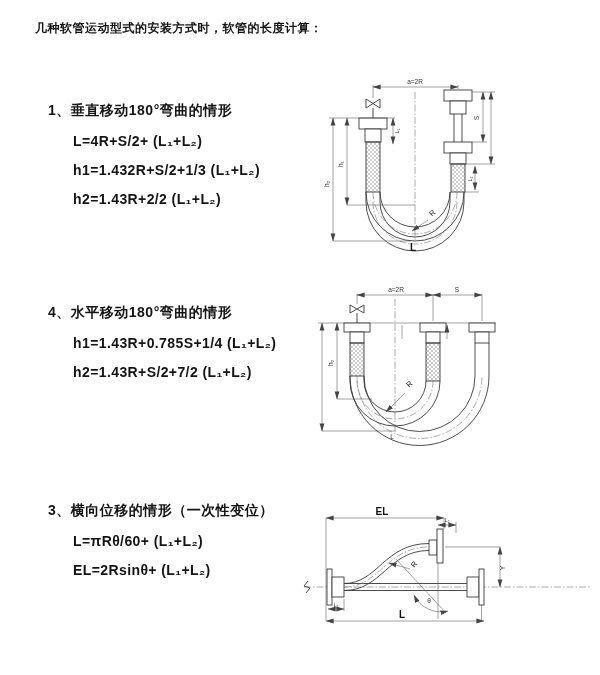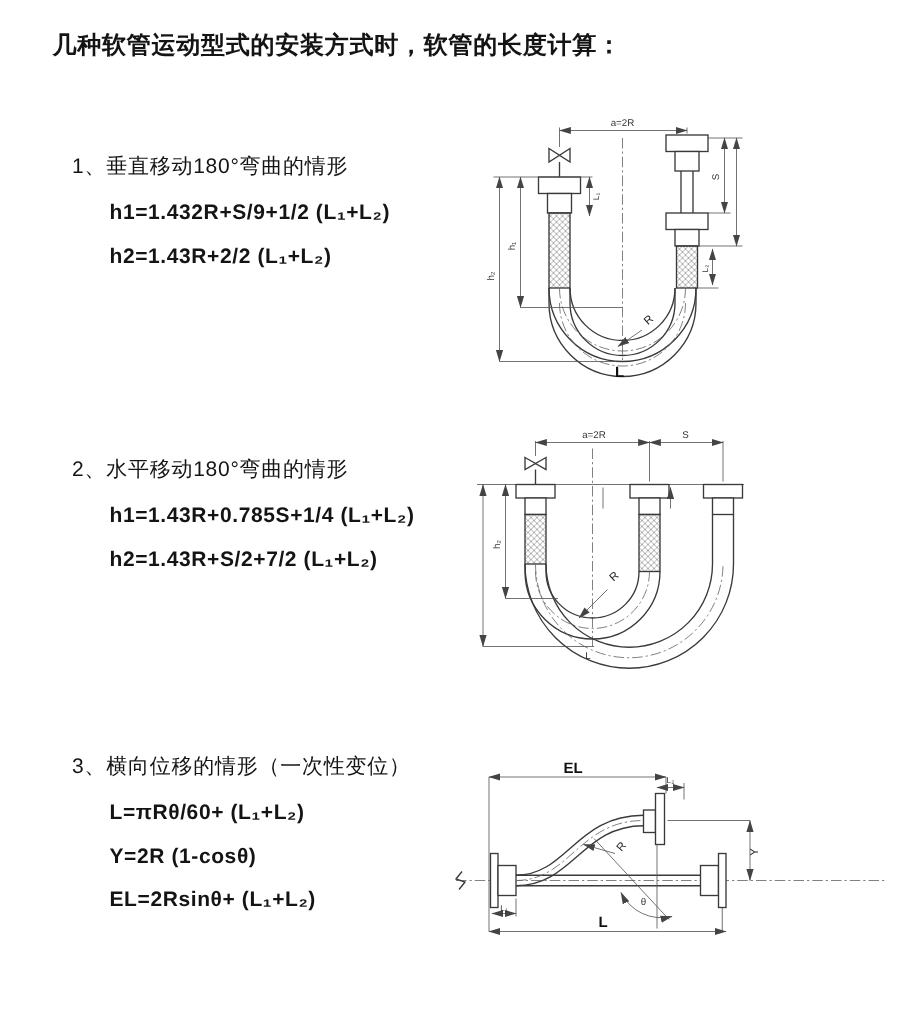--- a/index.html
+++ b/index.html
@@ -2,24 +2,24 @@
 <html><head>
 <meta charset="utf-8">
 <style>
   html,body{margin:0;padding:0;}
   body{
     width:600px;height:675px;background:#ffffff;position:relative;overflow:hidden;
     font-family:"Liberation Sans","DejaVu Sans",sans-serif;color:#141414;
   }
   .page-title{
     position:absolute;left:35px;top:20px;
-    font-size:16px;font-weight:700;letter-spacing:.5px;white-space:nowrap;
+    font-size:12px;font-weight:700;letter-spacing:.5px;white-space:nowrap;
   }
   .tb{position:absolute;left:48px;}
-  .tb .heading{font-size:14px;font-weight:400;letter-spacing:.5px;margin-bottom:13px;white-space:nowrap;}
+  .tb .heading{font-size:14px;font-weight:700;letter-spacing:.5px;margin-bottom:13px;white-space:nowrap;}
   .tb .formula{
     font-size:14px;font-weight:600;margin-left:25px;margin-bottom:13px;
     letter-spacing:.4px;white-space:nowrap;
   }
   .dg{position:absolute;}
   svg{display:block;}
   .obj{stroke:#3a3a3a;stroke-width:.9;fill:none;}
   .objf{stroke:#3a3a3a;stroke-width:.9;fill:#ffffff;}
   .braid{stroke:#3a3a3a;stroke-width:.9;fill:url(#br1);}
   .braid2{stroke:#3a3a3a;stroke-width:.9;fill:url(#br2);}
@@ -31,21 +31,22 @@
   .t9{font-size:10px;font-weight:700;fill:#111;}
   text{font-family:"Liberation Sans","DejaVu Sans",sans-serif;}
 </style>
 </head>
 <body>
 
 <div class="page-title">几种软管运动型式的安装方式时，软管的长度计算：</div>
 
 <div class="tb" style="top:102px;">
   <div class="heading">1、垂直移动180°弯曲的情形</div>
-  <div class="formula">h1=1.432R+S/9+1/2 (L₁+L₂)</div>
+  <div class="formula">L=4R+S/2+ (L₁+L₂)</div>
+  <div class="formula">h1=1.432R+S/2+1/3 (L₁+L₂)</div>
   <div class="formula">h2=1.43R+2/2 (L₁+L₂)</div>
 </div>
 
 <div class="dg" style="left:315px;top:72px;width:280px;height:182px;">
 <svg width="280" height="182" viewBox="0 0 280 182">
   <defs>
     <pattern id="br1" width="4" height="4" patternUnits="userSpaceOnUse">
       <path d="M0,4 L4,0 M0,0 L4,4" stroke="#8a8a8a" stroke-width="0.45" fill="none"></path>
     </pattern>
     <marker id="a1" markerWidth="9" markerHeight="7" refX="7.6" refY="3.5" orient="auto-start-reverse" markerUnits="userSpaceOnUse">
@@ -116,21 +117,21 @@
   <g>
     <text class="t7" transform="rotate(-42 119 143)" x="119" y="143" text-anchor="middle">R</text>
     <path class="dim" d="M113,148 L97,159" marker-end="url(#a1)"></path>
   </g>
 
   <text class="t9" x="98" y="179" text-anchor="middle">L</text>
 </svg>
 </div>
 
 <div class="tb" style="top:304px;">
-  <div class="heading">2、水平移动180°弯曲的情形</div>
+  <div class="heading">4、水平移动180°弯曲的情形</div>
   <div class="formula">h1=1.43R+0.785S+1/4 (L₁+L₂)</div>
   <div class="formula">h2=1.43R+S/2+7/2 (L₁+L₂)</div>
 </div>
 
 <div class="dg" style="left:310px;top:281px;width:285px;height:172px;">
 <svg width="285" height="172" viewBox="0 0 285 172">
   <defs>
     <pattern id="br2" width="4" height="4" patternUnits="userSpaceOnUse">
       <path d="M0,4 L4,0 M0,0 L4,4" stroke="#8a8a8a" stroke-width="0.45" fill="none"></path>
     </pattern>
@@ -200,21 +201,20 @@
     <path class="dim" d="M95,112 L76,131" marker-end="url(#a2)"></path>
   </g>
 
   <text class="t6" x="82" y="158" text-anchor="middle">L</text>
 </svg>
 </div>
 
 <div class="tb" style="top:502px;">
   <div class="heading">3、横向位移的情形（一次性变位）</div>
   <div class="formula">L=πRθ/60+ (L₁+L₂)</div>
-  <div class="formula">Y=2R (1-cosθ)</div>
   <div class="formula">EL=2Rsinθ+ (L₁+L₂)</div>
 </div>
 
 <div class="dg" style="left:298px;top:501px;width:300px;height:142px;">
 <svg width="300" height="142" viewBox="0 0 300 142">
   <defs>
     <marker id="a3" markerWidth="9" markerHeight="7" refX="7.6" refY="3.5" orient="auto-start-reverse" markerUnits="userSpaceOnUse">
       <path d="M0,1.1 L8,3.5 L0,5.9 Z" fill="#444"></path>
     </marker>
   </defs>

